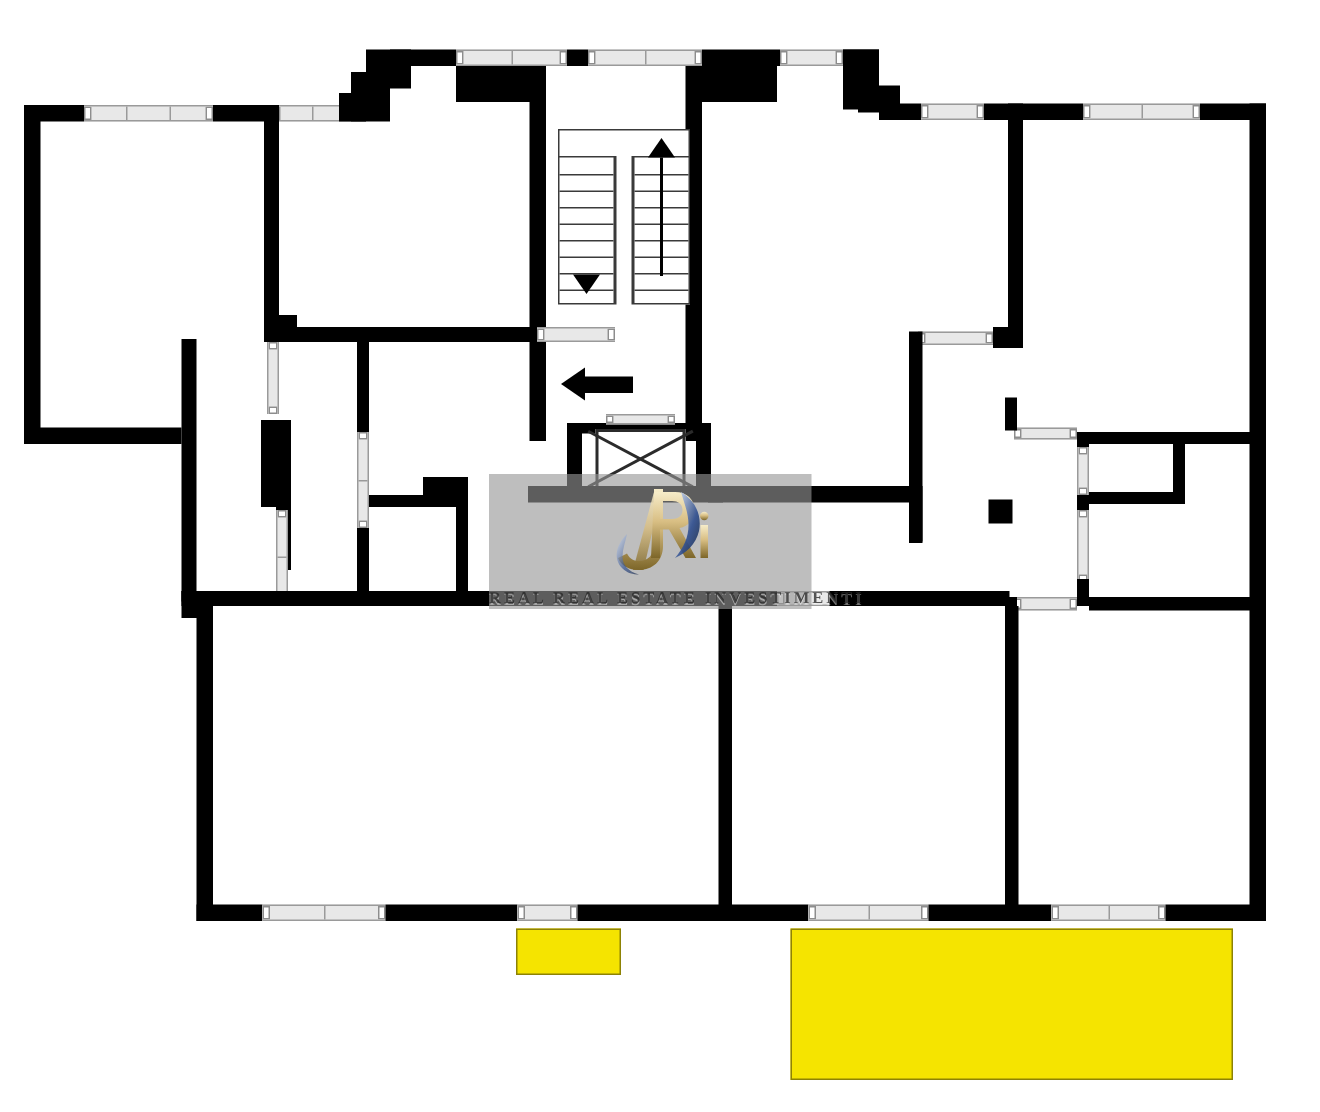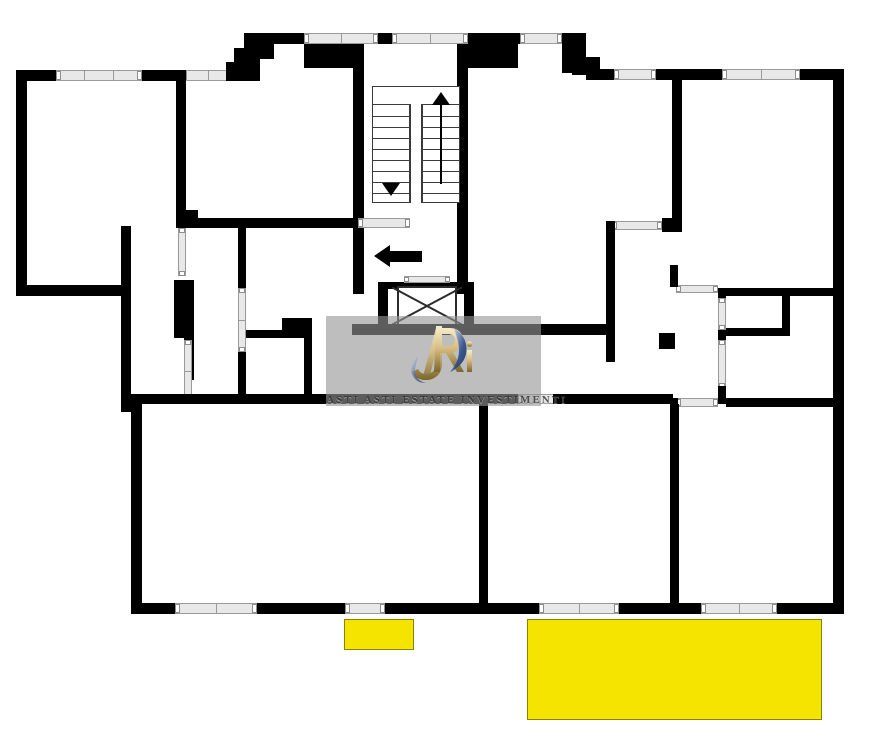--- a/index.html
+++ b/index.html
@@ -304,15 +304,15 @@
       <path d="M30 58 L44 6 h5 L37 58 z" fill="url(#gold)" opacity="0.85"></path>
       <path d="M44 6 h14 c8 0 13 5 13 12 0 6 -4 11 -10 12 l11 20 h-7 l-11 -19 h-6 v19 h-6 z
                M48 12 v12 h8 c4 0 7 -2 7 -6 0 -4 -3 -6 -7 -6 z" fill="url(#gold)"></path>
       <rect x="75" y="28" width="5" height="22" fill="url(#gold)"></rect>
       <circle cx="77.5" cy="22" r="2.8" fill="url(#gold)"></circle>
       <path d="M62 6 c10 6 14 16 12 26 -2 9 -9 15 -16 18 6 -7 9 -14 9 -22 0 -8 -3 -15 -5 -22 z" fill="url(#blu)"></path>
       <path d="M26 34 c-8 8 -9 17 -3 23 3 3 7 4 11 4 -7 -2 -11 -6 -11 -12 0 -5 2 -10 3 -15 z" fill="url(#blu)" opacity="0.75"></path>
     </svg>
   </div>
 
-  <div class="wm-text" style="left:326px;top:392px;width:215px;font-size:11px;line-height:14px;">ASTI ASTI ESTATE INVESTIMENTI</div>
+  <div class="wm-text" style="left:326px;top:392px;width:215px;font-size:11px;line-height:14px;">REAL REAL ESTATE INVESTIMENTI</div>
 
 </div>
 
 </body></html>

